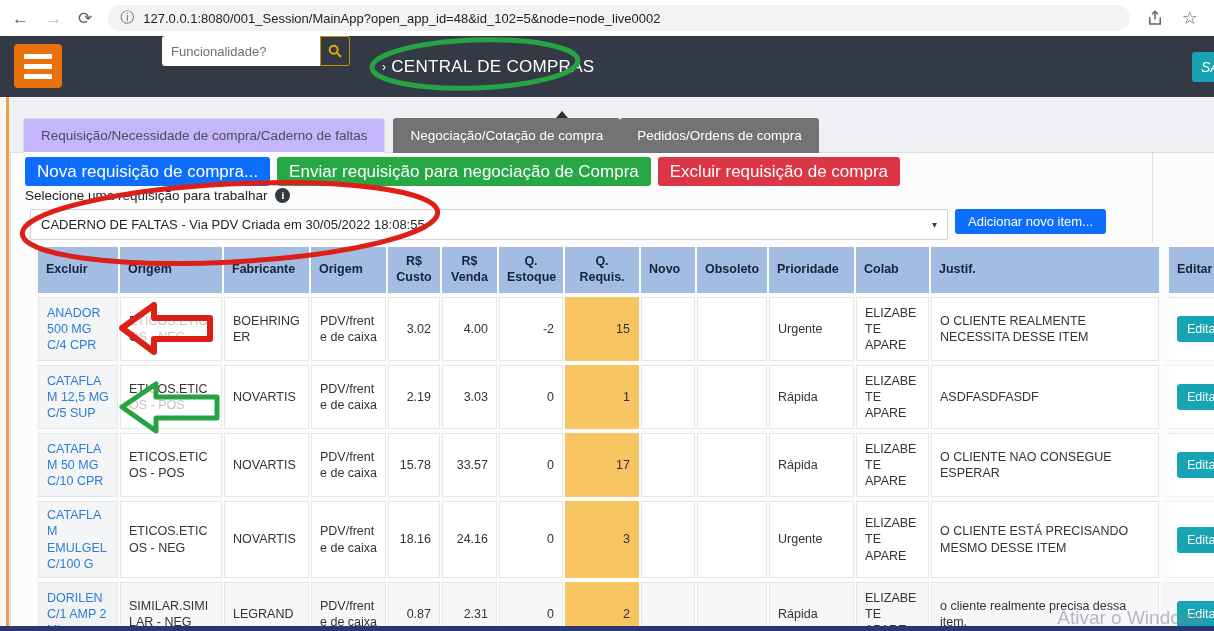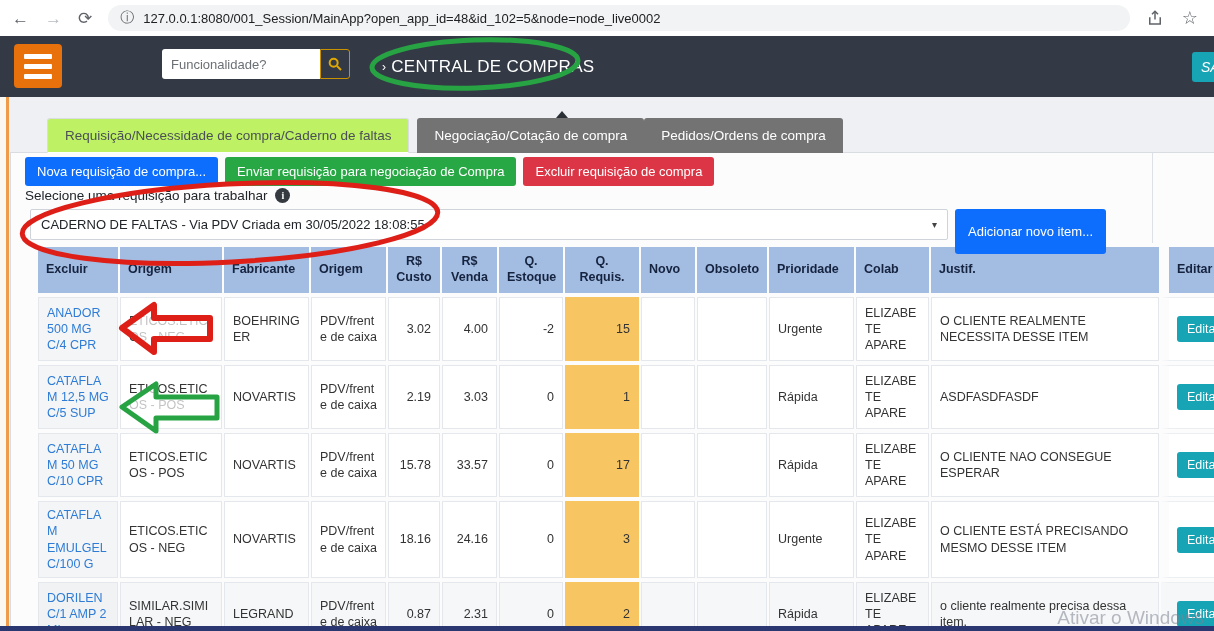--- a/index.html
+++ b/index.html
@@ -16,21 +16,21 @@
     align-items:center;padding:0 12px;gap:9px;min-width:0;}
   .omnibox .site-info{color:#5f6368;font-size:14px;}
   .url-text{font-size:13px;color:#202124;white-space:nowrap;overflow:hidden;}
   .chrome-right{display:flex;gap:18px;align-items:center;padding-right:4px;}
   
   .app-header{position:absolute;top:36px;left:0;right:0;height:61px;background:#333a46;}
   .hamburger{position:absolute;left:14px;top:8px;width:48px;height:44px;background:#e8710c;
     border-radius:4px;display:flex;flex-direction:column;justify-content:center;
     align-items:center;gap:5px;cursor:pointer;}
   .hamburger span{display:block;width:28px;height:5px;background:#fff;border-radius:1px;}
-  .search-wrap{position:absolute;left:162px;top:13px;display:flex;height:18px;}
+  .search-wrap{position:absolute;left:162px;top:0;display:flex;height:18px;}
   .func-input{width:158px;height:30px;border:none;border-radius:3px 0 0 3px;padding:0 9px;
     font-size:13px;font-family:"Liberation Sans",sans-serif;color:#333;box-sizing:border-box;outline:none;}
   .func-input::placeholder{color:#6b7075;}
   .search-btn{width:30px;height:30px;box-sizing:border-box;border:1px solid #c79100;
     border-radius:0 3px 3px 0;background:transparent;display:flex;align-items:center;
     justify-content:center;cursor:pointer;}
   .app-title{position:absolute;left:382px;top:0;height:61px;display:flex;align-items:center;
     gap:5px;color:#fff;font-size:17px;letter-spacing:.3px;}
   .title-caret{font-size:12px;color:#fff;}
   .sa-btn{position:absolute;left:1192px;top:16px;width:60px;height:30px;background:#17a4b5;
@@ -39,45 +39,45 @@
   
   .left-cream{position:absolute;top:97px;bottom:0;left:0;width:6px;background:#fbf8f1;}
   .left-orange{position:absolute;top:97px;bottom:0;left:6px;width:3px;background:#ef9b4a;}
   .panel{position:absolute;left:10px;right:0;top:152px;bottom:0;background:#fcfcfd;
     border-top:1px solid #d9dde1;border-left:1px solid #d9dde1;}
   .panel-split{position:absolute;left:1152px;top:153px;height:90px;border-left:1px solid #dde1e5;}
   
   .tabs{position:absolute;left:23px;top:118px;height:35px;display:flex;z-index:3;}
   .tab{display:flex;align-items:center;padding:0 17px;font-size:13.5px;cursor:pointer;
     white-space:nowrap;}
-  .tab.active{background:#bef264;color:#4a5056;border:1px solid #d9dde1;border-bottom:1px solid #fff;
-    border-radius:3px 3px 0 0;margin-left:24px;}
+  .tab.active{background:#c4b5fd;color:#4a5056;border:1px solid #d9dde1;border-bottom:1px solid #fff;
+    border-radius:3px 3px 0 0;}
   .tab.navy{background:#737373;color:#fff;border-radius:3px 3px 0 0;}
   .tab.navy.first{margin-left:8px;}
   .tab-caret{position:absolute;left:556px;top:111px;width:0;height:0;
     border-left:6px solid transparent;border-right:6px solid transparent;
     border-bottom:7px solid #2b3036;}
   
   .btn-row{position:absolute;left:25px;top:157px;display:flex;gap:7px;z-index:2;}
-  .btn{height:29px;border:none;border-radius:3px;color:#fff;font-size:13px;
+  .btn{height:29px;border:none;border-radius:3px;color:#fff;font-size:17px;
     padding:0 12px;cursor:pointer;font-family:"Liberation Sans",sans-serif;white-space:nowrap;}
   .btn-blue{background:#0d6efd;}
   .btn-red{background:#dc3545;}
   .btn-green{background:#28a745;}
   .select-label-row{position:absolute;left:25px;top:188px;display:flex;align-items:center;
     gap:8px;font-size:13.5px;color:#212529;z-index:2;}
   .info-badge{width:15px;height:15px;border-radius:50%;background:#343a40;color:#fff;
     font-size:10px;font-weight:bold;font-family:"Liberation Serif",serif;display:flex;
     align-items:center;justify-content:center;cursor:pointer;}
   .req-select{position:absolute;left:30px;top:209px;width:918px;height:31px;background:#fff;
     border:1px solid #cfd4da;border-radius:2px;box-sizing:border-box;display:flex;
     align-items:center;justify-content:space-between;padding:12px 10px;font-size:13px;
     color:#212529;cursor:pointer;z-index:2;}
   .select-caret{font-size:10px;color:#444;}
-  .add-item-btn{position:absolute;left:955px;top:209px;height:45px;background:#0d6efd;
+  .add-item-btn{position:absolute;left:955px;top:209px;height:25px;background:#0d6efd;
     border:none;border-radius:3px;color:#fff;font-size:13px;padding:0 13px;cursor:pointer;
     font-family:"Liberation Sans",sans-serif;z-index:2;}
   
   .table-wrap{position:absolute;left:36px;top:243px;right:0;z-index:1;}
   table{width:100%;table-layout:fixed;border-collapse:separate;border-spacing:2px 4px;
     font-size:12.5px;color:#333;}
   th{background:#a2bce2;color:#16233f;font-weight:bold;height:38px;padding:4px 8px;
     text-align:left;vertical-align:middle;line-height:1.25;}
   th.center{text-align:center;}
   td{background:#fff;border:1px solid #e4e7ec;padding:5px 8px;height:52px;

